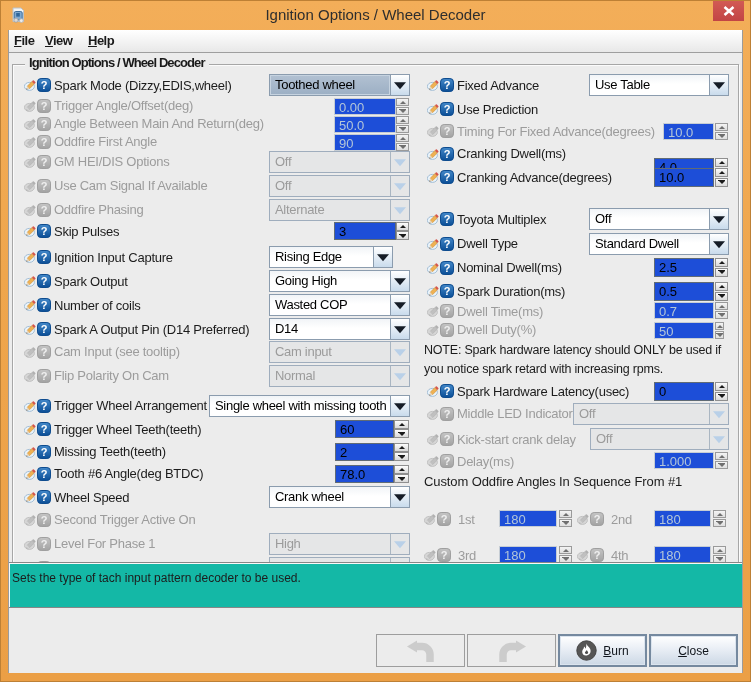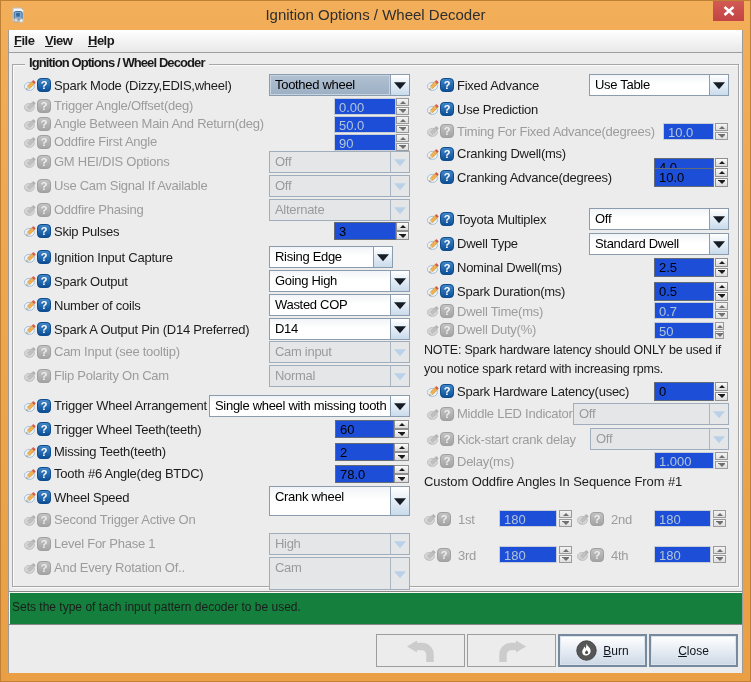--- a/index.html
+++ b/index.html
@@ -34,21 +34,21 @@
 .sp .bd s{display:block;width:7px;height:1px;background:#1a1a1a}
 .sp.dis .bd s{background:#6f6f6f}
 .sp .bu i{border-bottom:3.5px solid #1a1a1a}
 .sp .bd i{border-top:3.5px solid #1a1a1a}
 .sp.dis .f{border-color:#c6cdd4;color:#b2c5d8}
 .sp.dis .b{background:linear-gradient(#f4f4f4,#dedede);border-color:#9a9a9a}
 .sp.dis .bu i{border-bottom-color:#6f6f6f}
 .sp.dis .bd i{border-top-color:#6f6f6f}
 .note{position:absolute;font-size:12.5px;color:#1c1c1c;white-space:nowrap;letter-spacing:-0.2px}
 .note.c13{font-size:13px;letter-spacing:-0.1px}
-.status{position:absolute;left:0;top:561px;width:733px;height:34px;background:#15803d;border-top:1px solid #878787;border-bottom:1px solid #878787;box-shadow:inset 1px 1px 0 #f9f9f9}
+.status{position:absolute;left:0;top:532px;width:733px;height:46px;background:#14b8a6;border-top:1px solid #878787;border-bottom:1px solid #878787;box-shadow:inset 1px 1px 0 #f9f9f9}
 .status span{position:absolute;left:3px;top:8px;font-size:12px;color:#1c1c1c}
 .btn{position:absolute;height:33px;display:flex;align-items:center;justify-content:center;gap:6px}
 .btn.gray{background:#ececec;border:1px solid #9d9d9d}
 .btn.blue{background:linear-gradient(#ffffff 0,#e9eef5 45%,#ccd8e5 100%);border:2px solid #75899f;box-shadow:inset 0 0 0 1px #dbe4ee;font-size:12px;color:#10151c}
 .btn u{text-decoration:underline}
 </style></head><body>
 <svg width="0" height="0" style="position:absolute">
     <defs>
 <linearGradient id="hge" x1="0" y1="0" x2="0" y2="1">
         <stop offset="0" stop-color="#4388c9"></stop>
@@ -487,21 +487,21 @@
           <rect x="10.0" y="5.1" width="2.2" height="3.6" rx="0.8" fill="#d5564a"></rect>
           <polygon points="3.4,5.2 0.6,6.9 3.4,8.6" fill="#ecd7b8"></polygon>
           <polygon points="1.6,6.3 0.6,6.9 1.6,7.5" fill="#4f3a22"></polygon>
         </g>
       </svg></div>
 <div class="ic" style="left:28px;top:460px"><svg width="14" height="14" viewBox="0 0 14 14">
         <rect x="0.5" y="0.5" width="13" height="13" rx="3.6" fill="url(#hge)" stroke="#0d4b8e"></rect>
         <text x="7" y="10.8" font-family="Liberation Sans" font-size="11" font-weight="bold" fill="#ffffff" text-anchor="middle">?</text>
       </svg></div>
 <div class="lb" style="left:45px;top:460px">Wheel Speed</div>
-<div class="cb" style="left:260px;top:456px;width:141px;height:30px">
+<div class="cb" style="left:260px;top:456px;width:141px;height:22px">
       <div class="t">Crank wheel</div>
       <div class="a"></div>
     </div>
 <div class="ic" style="left:15px;top:483px"><svg width="14" height="14" viewBox="0 0 14 14">
         <ellipse cx="5.4" cy="8.4" rx="5" ry="4" fill="#d6d6d6" stroke="#bdbdbd" stroke-width="0.9"></ellipse>
         <path d="M3.2,11.8 L5.2,10.6 L3.4,10.0 Z" fill="#d6d6d6" stroke="#bdbdbd" stroke-width="0.6"></path>
         <g transform="rotate(-45 7 7)">
           <rect x="3.4" y="5.2" width="6.6" height="3.4" fill="#c0c0c0" stroke="#adadad" stroke-width="0.5"></rect>
           <rect x="10.0" y="5.1" width="2.2" height="3.6" rx="0.8" fill="#b0b0b0"></rect>
           <polygon points="3.4,5.2 0.6,6.9 3.4,8.6" fill="#d4d4d4"></polygon>

